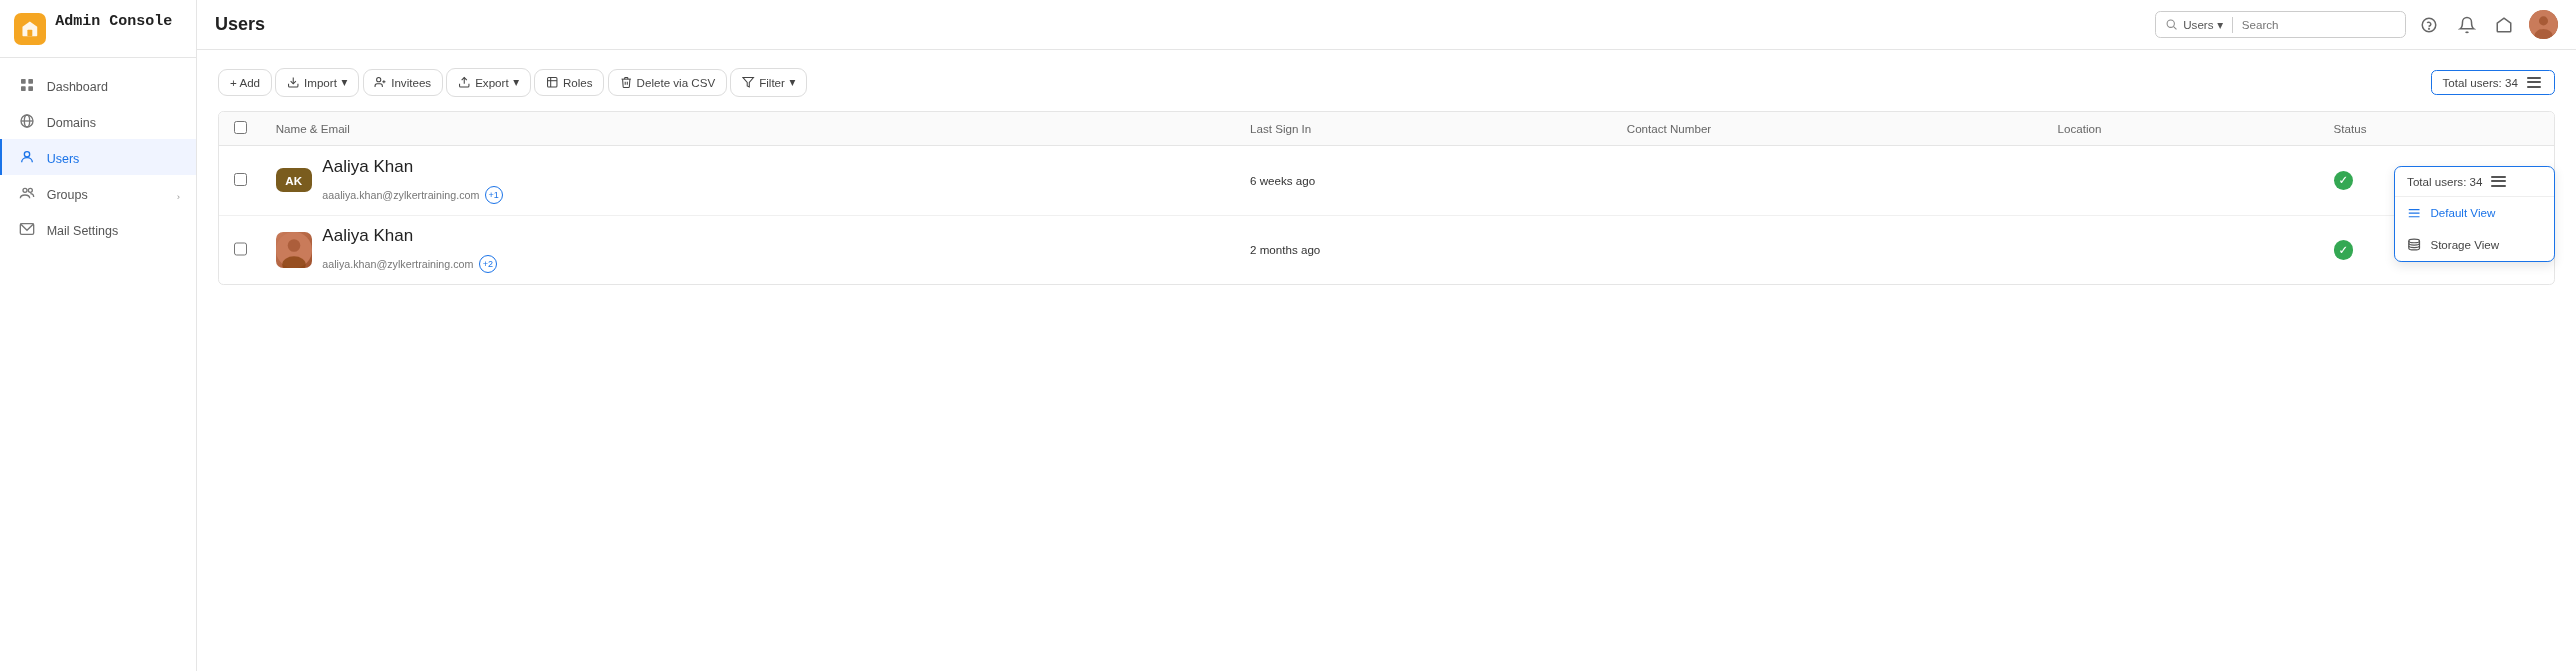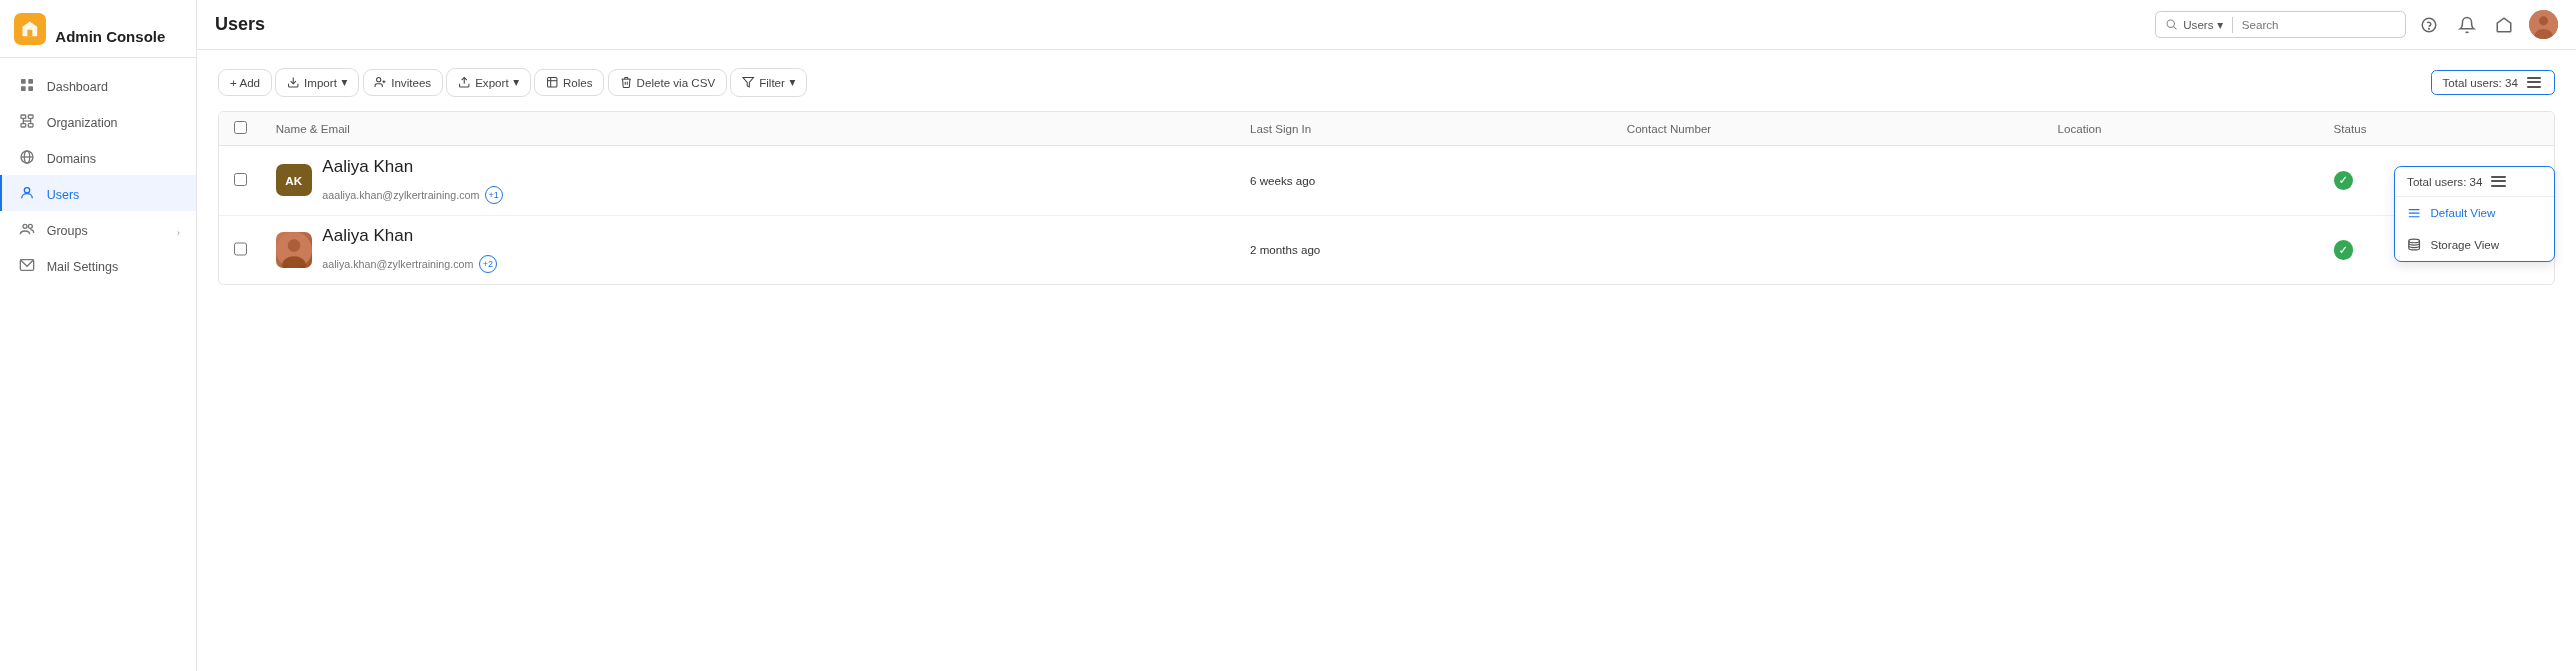--- a/index.html
+++ b/index.html
@@ -9,24 +9,25 @@
     .sidebar {
       width: 197px;
       min-width: 197px;
       background: #fff;
       border-right: 0.9px solid #e5e5e5;
       display: flex;
       flex-direction: column;
     }
     .sidebar-logo {
       display: flex;
-      align-items: flex-end;
+      align-items: flex-start;
       padding: 12.5px 14.3px;
       border-bottom: 0.9px solid #e5e5e5;
       gap: 9px;
+      font-family: Liberation Mono, monospace;
     }
     .logo-icon {
       width: 32px;
       height: 32px;
       background: #f5a623;
       border-radius: 7.1px;
       display: flex;
       align-items: center;
       justify-content: center;
       color: white;
@@ -299,21 +300,21 @@
       vertical-align: middle;
     }
     .checkbox-cell { width: 36px; }
     .user-cell {
       display: flex;
       align-items: center;
       gap: 10.7px;
     }
     .user-avatar-initials {
       width: 36px;
-      height: 32px;
+      height: 24px;
       border-radius: 7.1px;
       background: #7a5c1e;
       color: white;
       display: flex;
       align-items: center;
       justify-content: center;
       font-size: 11.6px;
       font-weight: 600;
       flex-shrink: 0;
     }
@@ -390,34 +391,20 @@
         <svg width="16" height="16" viewBox="0 0 24 24" fill="currentColor">
           <rect x="3" y="3" width="7" height="7" rx="1" fill="#777"></rect>
           <rect x="14" y="3" width="7" height="7" rx="1" fill="#777"></rect>
           <rect x="3" y="14" width="7" height="7" rx="1" fill="#777"></rect>
           <rect x="14" y="14" width="7" height="7" rx="1" fill="#777"></rect>
         </svg>
       </span>
       <span>Dashboard</span>
     </div>
 
-    <div class="nav-item">
-      <span class="nav-icon">
-        <svg width="16" height="16" viewBox="0 0 24 24" fill="none" stroke="#777" stroke-width="2">
-          <rect x="3" y="3" width="7" height="5" rx="1"></rect>
-          <rect x="14" y="3" width="7" height="5" rx="1"></rect>
-          <rect x="3" y="16" width="7" height="5" rx="1"></rect>
-          <rect x="14" y="16" width="7" height="5" rx="1"></rect>
-          <line x1="6.5" y1="8" x2="6.5" y2="16"></line>
-          <line x1="17.5" y1="8" x2="17.5" y2="16"></line>
-          <line x1="6.5" y1="12" x2="17.5" y2="12"></line>
-        </svg>
-      </span>
-      <span>Organization</span>
-    </div>
 
     <div class="nav-item">
       <span class="nav-icon">
         <svg width="16" height="16" viewBox="0 0 24 24" fill="none" stroke="#777" stroke-width="2">
           <circle cx="12" cy="12" r="9"></circle>
           <ellipse cx="12" cy="12" rx="4" ry="9"></ellipse>
           <line x1="3" y1="12" x2="21" y2="12"></line>
         </svg>
       </span>
       <span>Domains</span>

